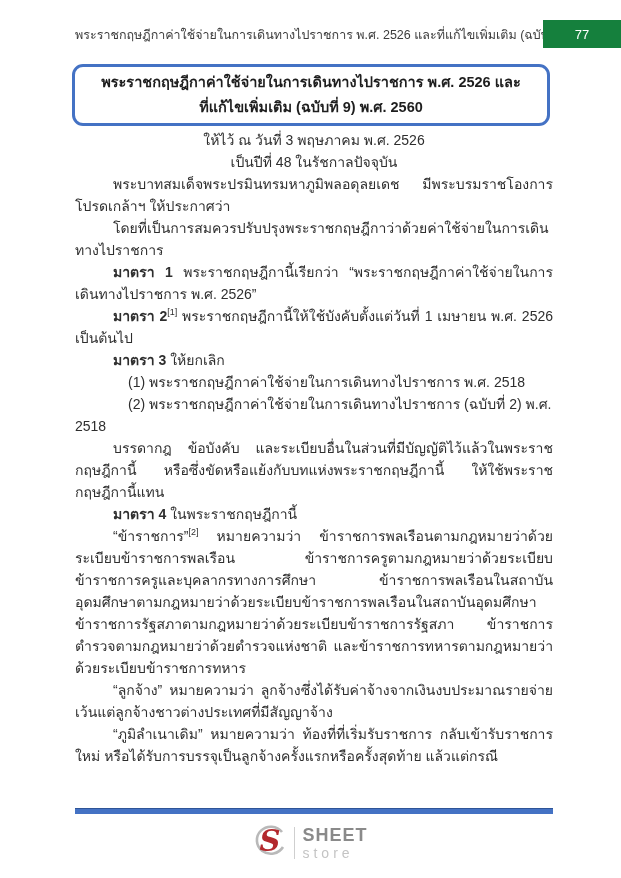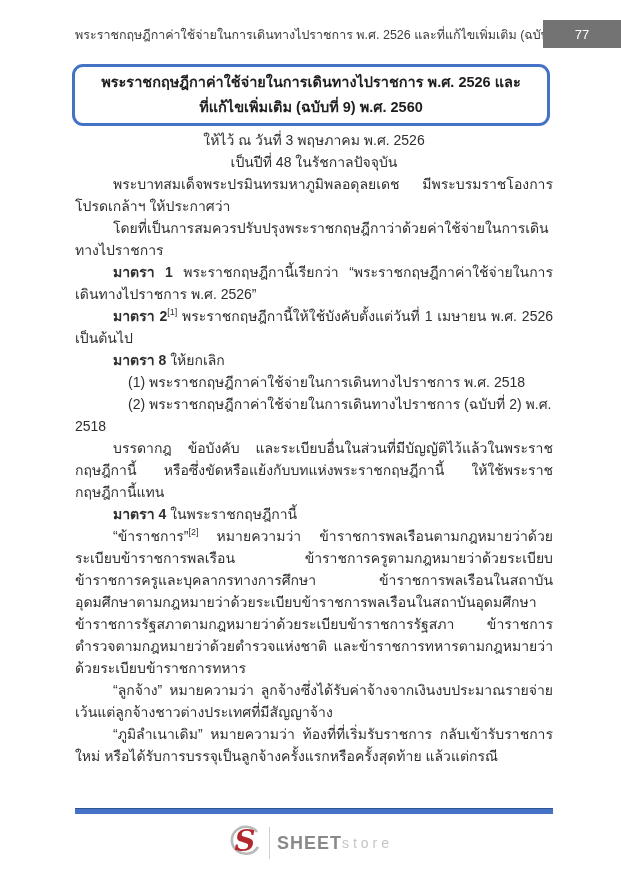--- a/index.html
+++ b/index.html
@@ -17,21 +17,21 @@
   .page{position:relative;width:621px;height:878px;background:#fff;overflow:hidden;}
 
   
   .running-header{position:absolute;top:20px;left:0;right:0;height:28px;}
   .running-title{
     position:absolute;left:75px;width:460px;top:5px;
     text-align:center;font-size:12.5px;color:#3d3d3d;white-space:nowrap;
   }
   .page-number-box{
     position:absolute;right:0;top:0;width:78px;height:28px;
-    background:#737373;color:#ffffff;
+    background:#15803d;color:#ffffff;
     display:flex;align-items:center;justify-content:center;
     font-size:13px;
   }
 
   
   .title-box{
     position:absolute;top:64px;left:72px;width:478px;box-sizing:border-box;
     border:3px solid var(--accent);border-radius:11px;
     padding:3px 22px;background:#fff;
     text-align:center;font-weight:bold;font-size:14.5px;line-height:25px;color:#1e1e1e;
@@ -52,21 +52,21 @@
   
   .footer-rule{
     position:absolute;top:808px;left:75px;width:478px;height:5px;
     background:var(--accent);border-top:1px solid #2f5597;
   }
   .footer-logo{
     position:absolute;top:820px;left:0;width:621px;height:46px;
     display:flex;align-items:center;justify-content:center;gap:7px;
   }
   .logo-divider{width:1px;height:32px;background:#cfcfcf;}
-  .logo-text{display:flex;flex-direction:row;line-height:1;}
+  .logo-text{display:flex;flex-direction:column;line-height:1;}
   .logo-main{
     font-size:18px;font-weight:bold;color:var(--logo-gray);letter-spacing:1px;
   }
   .logo-sub{
     font-size:14px;color:#c4c4c4;letter-spacing:4px;margin-top:2px;text-transform:lowercase;
   }
 </style>
 </head>
 <body>
 
@@ -83,21 +83,21 @@
     <span>พระราชกฤษฎีกาค่าใช้จ่ายในการเดินทางไปราชการ พ.ศ. 2526 และที่แก้ไขเพิ่มเติม (ฉบับที่ 9) พ.ศ. 2560</span>
   </div>
 
   <main class="body-text" id="body-container">
       <div class="para center"><span>ให้ไว้ ณ วันที่ 3 พฤษภาคม พ.ศ. 2526</span></div>
       <div class="para center"><span>เป็นปีที่ 48 ในรัชกาลปัจจุบัน</span></div>
       <div class="para indent"><span>พระบาทสมเด็จพระปรมินทรมหาภูมิพลอดุลยเดช มีพระบรมราชโองการโปรดเกล้าฯ ให้ประกาศว่า</span></div>
       <div class="para indent"><span>โดยที่เป็นการสมควรปรับปรุงพระราชกฤษฎีกาว่าด้วยค่าใช้จ่ายในการเดินทางไปราชการ</span></div>
       <div class="para indent"><span class="bold">มาตรา 1</span><span>  พระราชกฤษฎีกานี้เรียกว่า “พระราชกฤษฎีกาค่าใช้จ่ายในการเดินทางไปราชการ พ.ศ. 2526”</span></div>
       <div class="para indent"><span class="bold">มาตรา 2</span><sup>[1]</sup><span>  พระราชกฤษฎีกานี้ให้ใช้บังคับตั้งแต่วันที่ 1 เมษายน พ.ศ. 2526 เป็นต้นไป</span></div>
-      <div class="para indent"><span class="bold">มาตรา 8</span><span>  ให้ยกเลิก</span></div>
+      <div class="para indent"><span class="bold">มาตรา 3</span><span>  ให้ยกเลิก</span></div>
       <div class="para list"><span>(1) พระราชกฤษฎีกาค่าใช้จ่ายในการเดินทางไปราชการ พ.ศ. 2518</span></div>
       <div class="para list"><span>(2) พระราชกฤษฎีกาค่าใช้จ่ายในการเดินทางไปราชการ (ฉบับที่ 2) พ.ศ. 2518</span></div>
       <div class="para indent"><span>บรรดากฎ ข้อบังคับ และระเบียบอื่นในส่วนที่มีบัญญัติไว้แล้วในพระราชกฤษฎีกานี้ หรือซึ่งขัดหรือแย้งกับบทแห่งพระราชกฤษฎีกานี้ ให้ใช้พระราชกฤษฎีกานี้แทน</span></div>
       <div class="para indent"><span class="bold">มาตรา 4</span><span>  ในพระราชกฤษฎีกานี้</span></div>
       <div class="para indent"><span>“ข้าราชการ”</span><sup>[2]</sup><span> หมายความว่า ข้าราชการพลเรือนตามกฎหมายว่าด้วยระเบียบข้าราชการพลเรือน ข้าราชการครูตามกฎหมายว่าด้วยระเบียบข้าราชการครูและบุคลากรทางการศึกษา ข้าราชการพลเรือนในสถาบันอุดมศึกษาตามกฎหมายว่าด้วยระเบียบข้าราชการพลเรือนในสถาบันอุดมศึกษา ข้าราชการรัฐสภาตามกฎหมายว่าด้วยระเบียบข้าราชการรัฐสภา ข้าราชการตำรวจตามกฎหมายว่าด้วยตำรวจแห่งชาติ และข้าราชการทหารตามกฎหมายว่าด้วยระเบียบข้าราชการทหาร</span></div>
       <div class="para indent"><span>“ลูกจ้าง” หมายความว่า ลูกจ้างซึ่งได้รับค่าจ้างจากเงินงบประมาณรายจ่าย เว้นแต่ลูกจ้างชาวต่างประเทศที่มีสัญญาจ้าง</span></div>
       <div class="para indent"><span>“ภูมิลำเนาเดิม” หมายความว่า ท้องที่ที่เริ่มรับราชการ กลับเข้ารับราชการใหม่ หรือได้รับการบรรจุเป็นลูกจ้างครั้งแรกหรือครั้งสุดท้าย แล้วแต่กรณี</span></div>
       <div class="para indent"></div>
     </main>
 

